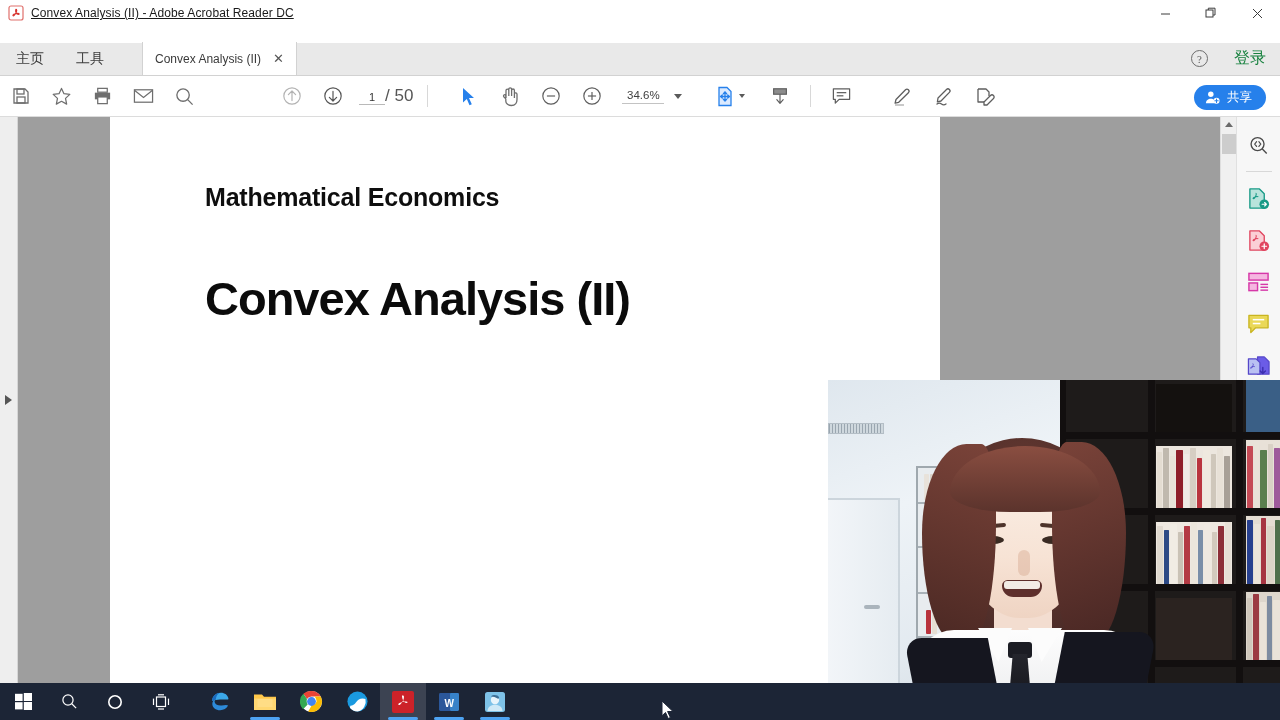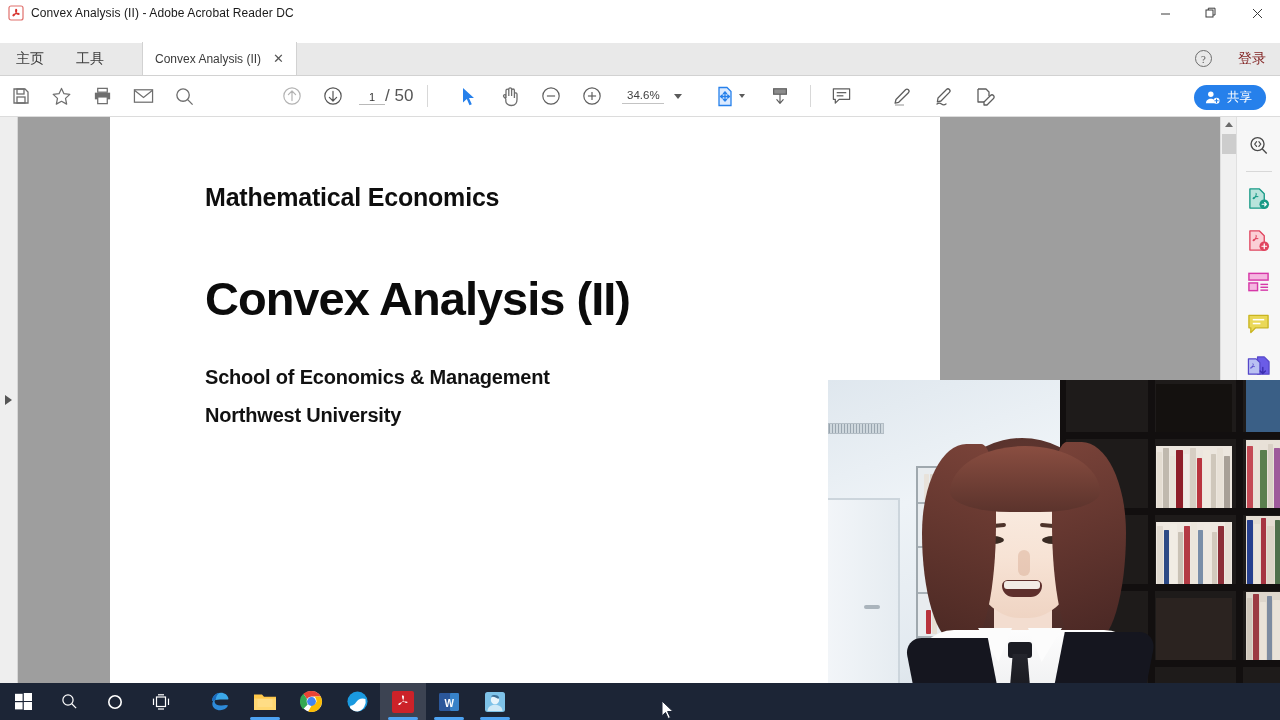--- a/index.html
+++ b/index.html
@@ -14,21 +14,21 @@
   
   .titlebar {
     position: absolute; top: 0; left: 0; width: 1280px; height: 26px;
     background: #ffffff;
     display: flex; align-items: center;
   }
   .title-icon { width: 16px; height: 16px; margin-left: 8px; position: relative; }
   .title-icon svg { display: block; }
   .title-text {
     margin-left: 7px; font-size: 12px; color: #1a1a1a;
-    letter-spacing: .1px; white-space: nowrap;
+    letter-spacing: .1px; white-space: nowrap; text-decoration: underline;
   }
   .wincontrols { position: absolute; right: 0; top: 0; height: 26px; display: flex; }
   .wc { width: 46px; height: 26px; display:flex; align-items:center; justify-content:center;
         color: #3b3b3b; font-size: 13px; }
 
   
   .menubar {
     position: absolute; top: 26px; left: 0; width: 1280px; height: 17px;
     background: #ffffff; display: flex; align-items: center; padding-left: 5px;
   }
@@ -54,21 +54,21 @@
   .doctab .label { white-space: nowrap; }
   .doctab .closex {
     margin-left: 12px; font-size: 13px; color: #555; line-height: 1; cursor: pointer;
   }
   .tabstrip-right { margin-left: auto; display: flex; align-items: center; height: 33px; padding-right: 14px; }
   .help-circle {
     width: 17px; height: 17px; border-radius: 50%; border: 1.3px solid #6d6d6d;
     color: #5a5a5a; font-size: 11px; display: flex; align-items: center; justify-content: center;
     margin-right: 26px; font-family: "Liberation Serif", serif;
   }
-  .signin { font-size: 14px; color: #7f1d1d; white-space: nowrap; }
+  .signin { font-size: 16px; color: #15803d; white-space: nowrap; }
 
   
   .toolbar {
     position: absolute; top: 76px; left: 0; width: 1280px; height: 41px;
     background: #ffffff; border-bottom: 1px solid #dcdcdc;
     display: flex; align-items: center;
   }
   .tb { width: 41px; height: 41px; display:flex; align-items:center; justify-content:center; }
   .tb svg { display: block; }
   .tb-sep { width: 1px; height: 22px; background: #d8d8d8; margin: 0 6px; }
@@ -458,24 +458,20 @@
   <div class="viewer">
 
     <div class="leftnav">
       <div class="expander"></div>
     </div>
 
     <div class="page">
       <div class="page-inner">
         <div class="doc-sub">Mathematical Economics</div>
         <div class="doc-title">Convex Analysis (II)</div>
-        <div class="doc-affil">
-          <div>School of Economics &amp; Management</div>
-          <div>Northwest University</div>
-        </div>
       </div>
     </div>
 
     <div class="page-white-gap"></div>
 
     <div class="vscroll">
       <div class="arrow-up"></div>
       <div class="thumb"></div>
     </div>
 

